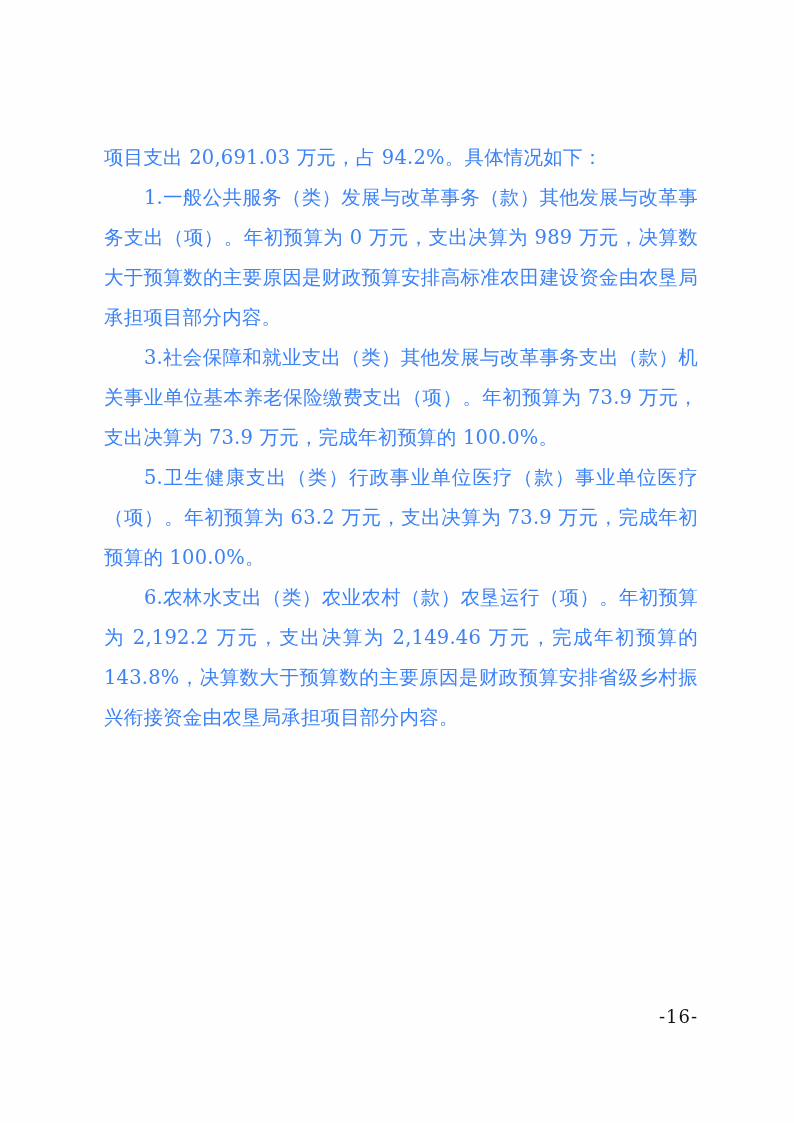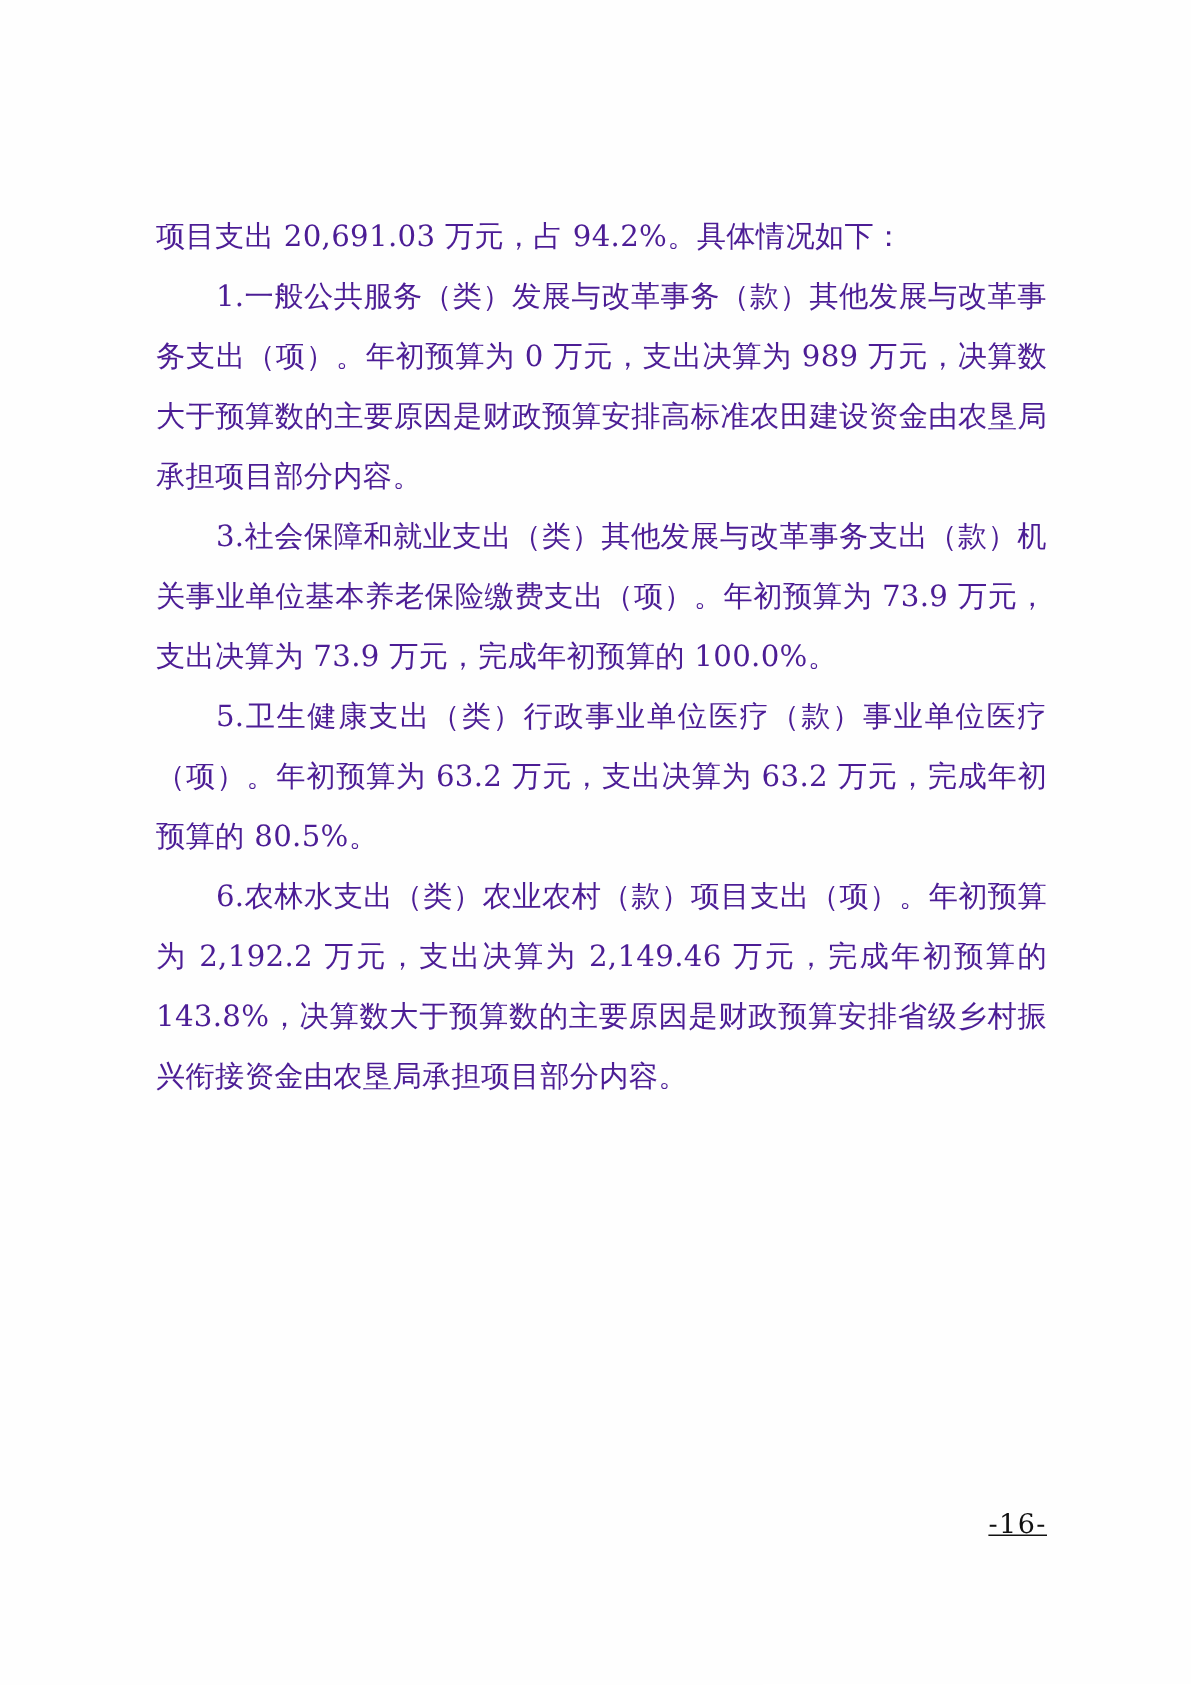--- a/index.html
+++ b/index.html
@@ -20,49 +20,48 @@
     box-sizing: border-box;
     padding: 138px 96px 40px 104px;
     background: #fefefe;
   }
   .doc-body {
     font-size: 19.5px;
     line-height: 40px;
     text-align: justify;
     text-justify: inter-ideograph;
     letter-spacing: 0.2px;
-    color: #4c1d95;
+    color: #3b82f6;
   }
   .para {
     margin: 0;
     text-indent: 0;
   }
   .para.indent {
     text-indent: 2.05em;
   }
   .bold {
     font-weight: 400;
     letter-spacing: 0.3px;
   }
   .page-number {
     position: absolute;
     right: 96px;
     bottom: 96px;
     font-size: 18px;
     font-family: "DejaVu Serif", "Liberation Serif", serif;
     color: #111;
     letter-spacing: 1px;
-    text-decoration: underline;
   }
 </style>
 </head>
 <body>
 
 <div class="page">
   <div class="doc-body" id="doc-body">
       <p class="para"><span>项目支出 20,691.03 万元，占 94.2%。具体情况如下：</span></p>
       <p class="para indent"><span>1.</span><span class="bold">一般公共服务（类）发展与改革事务（款）其他发展与改革事务支出（项）。</span><span>年初预算为 0 万元，支出决算为 989 万元，决算数大于预算数的主要原因是财政预算安排高标准农田建设资金由农垦局承担项目部分内容。</span></p>
       <p class="para indent"><span>3.</span><span class="bold">社会保障和就业支出（类）其他发展与改革事务支出（款）机关事业单位基本养老保险缴费支出（项）。</span><span>年初预算为 73.9 万元，支出决算为 73.9 万元，完成年初预算的 100.0%。</span></p>
-      <p class="para indent"><span>5.</span><span class="bold">卫生健康支出（类）行政事业单位医疗（款）事业单位医疗（项）。</span><span>年初预算为 63.2 万元，支出决算为 63.2 万元，完成年初预算的 80.5%。</span></p>
-      <p class="para indent"><span>6.</span><span class="bold">农林水支出（类）农业农村（款）项目支出（项）。</span><span>年初预算为 2,192.2 万元，支出决算为 2,149.46 万元，完成年初预算的 143.8%，决算数大于预算数的主要原因是财政预算安排省级乡村振兴衔接资金由农垦局承担项目部分内容。</span></p>
+      <p class="para indent"><span>5.</span><span class="bold">卫生健康支出（类）行政事业单位医疗（款）事业单位医疗（项）。</span><span>年初预算为 63.2 万元，支出决算为 73.9 万元，完成年初预算的 100.0%。</span></p>
+      <p class="para indent"><span>6.</span><span class="bold">农林水支出（类）农业农村（款）农垦运行（项）。</span><span>年初预算为 2,192.2 万元，支出决算为 2,149.46 万元，完成年初预算的 143.8%，决算数大于预算数的主要原因是财政预算安排省级乡村振兴衔接资金由农垦局承担项目部分内容。</span></p>
     </div>
   <div class="page-number">-16-</div>
 </div>
 
 </body></html>

